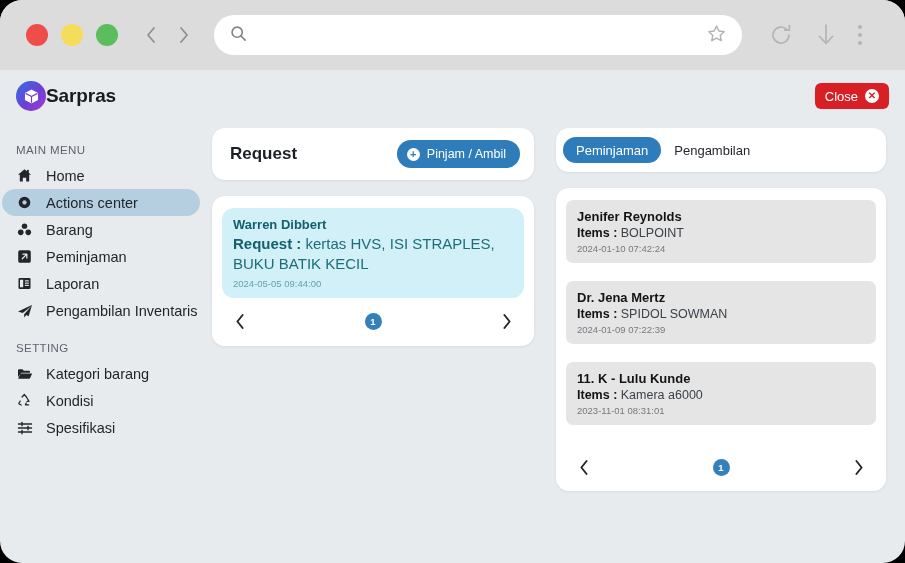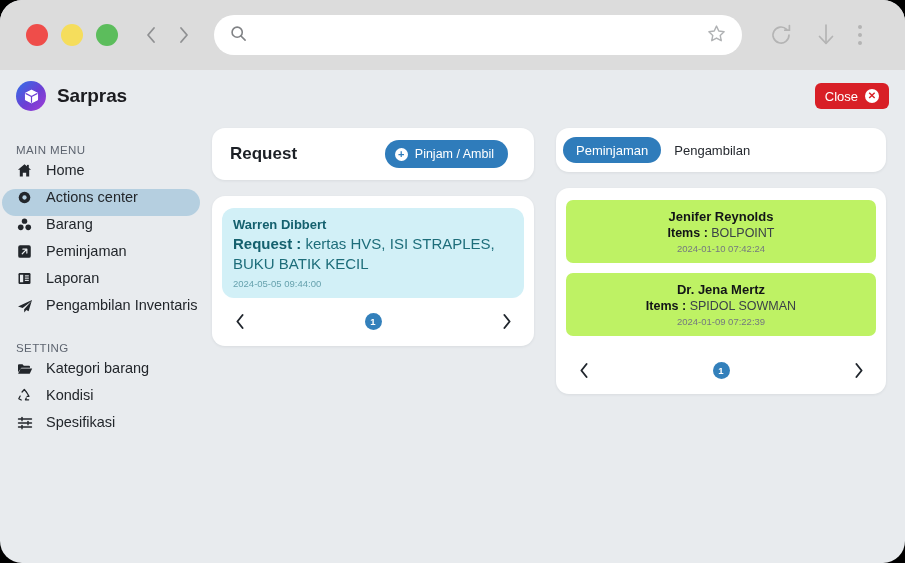--- a/index.html
+++ b/index.html
@@ -78,21 +78,21 @@
   .app-header {
     position: absolute;
     top: 70px; left: 0;
     width: 905px;
     height: 52px;
     display: flex;
     align-items: center;
     padding: 0 16px;
   }
 
-  .brand { display: flex; align-items: center; gap: 11px; }
+  .brand { display: flex; align-items: center; }
   .brand-logo {
     width: 30px; height: 30px;
     border-radius: 50%;
     background: linear-gradient(135deg, #2f72e8 0%, #6d3fd4 55%, #a23cd6 100%);
     display: flex; align-items: center; justify-content: center;
   }
   .brand-name {
     font-size: 19px;
     font-weight: bold;
     color: #1b1b1f;
@@ -137,21 +137,21 @@
   .menu-title {
     font-size: 11.5px;
     color: #5e6570;
     letter-spacing: 0.4px;
     padding: 0 0 6px 16px;
   }
   .menu-title.second { padding-top: 18px; }
 
   .menu-item {
     display: flex;
-    align-items: flex-start;
+    align-items: center;
     gap: 13px;
     height: 27px;
     margin: 0 0 0 2px;
     padding-left: 14px;
     border-radius: 14px;
     cursor: pointer;
     color: #22262b;
   }
   .menu-item.active { background: #b5cfe0; }
   .menu-item .mi-icon {
@@ -178,21 +178,21 @@
     background: #ffffff;
     border-radius: 13px;
     box-shadow: 0 1px 3px rgba(20,30,45,0.07);
   }
 
   .card.head-card {
     height: 52px;
     display: flex;
     align-items: center;
     justify-content: space-between;
-    padding: 0 26px 0 18px;
+    padding: 0 14px 0 18px;
     margin-bottom: 16px;
   }
 
   .card-title {
     font-size: 17px;
     font-weight: bold;
     color: #1c2026;
   }
 
   .pinjam-btn {
@@ -259,25 +259,24 @@
     display: flex;
     align-items: center;
     border-radius: 13px;
     font-size: 13px;
     color: #24282e;
     cursor: pointer;
   }
   .tab.active { background: #2f7cbb; color: #ffffff; }
 
   .loan-item {
-    background: #bef264;
+    background: #e5e5e5;
     border-radius: 7px;
     padding: 9px 11px;
-    margin-bottom: 10px;
-    text-align: center;
+    margin-bottom: 18px;
   }
   .loan-item:last-of-type { margin-bottom: 0; }
   .loan-name {
     font-size: 13px;
     font-weight: bold;
     color: #121417;
     margin-bottom: 2px;
   }
   .loan-line { font-size: 12.5px; color: #3b4148; }
   .loan-line b { color: #121417; }
@@ -559,20 +558,28 @@
 
         <div class="loan-item">
           <div class="loan-name">Dr. Jena Mertz</div>
           <div class="loan-line">
             <b>Items :</b>
             <span>SPIDOL SOWMAN</span>
           </div>
           <div class="loan-date">2024-01-09 07:22:39</div>
         </div>
 
+        <div class="loan-item">
+          <div class="loan-name">11. K - Lulu Kunde</div>
+          <div class="loan-line">
+            <b>Items :</b>
+            <span>Kamera a6000</span>
+          </div>
+          <div class="loan-date">2023-11-01 08:31:01</div>
+        </div>
 
         <div class="pager">
           <span class="pager-arrow">
             <svg width="11" height="17" viewBox="0 0 11 17" fill="none" stroke="currentColor" stroke-width="1.9" stroke-linecap="round" stroke-linejoin="round">
                 <polyline points="7.6,2 2.4,8.5 7.6,15"></polyline>
               </svg>
           </span>
           <span class="page-num">1</span>
           <span class="pager-arrow">
             <svg width="11" height="17" viewBox="0 0 11 17" fill="none" stroke="currentColor" stroke-width="1.9" stroke-linecap="round" stroke-linejoin="round">

